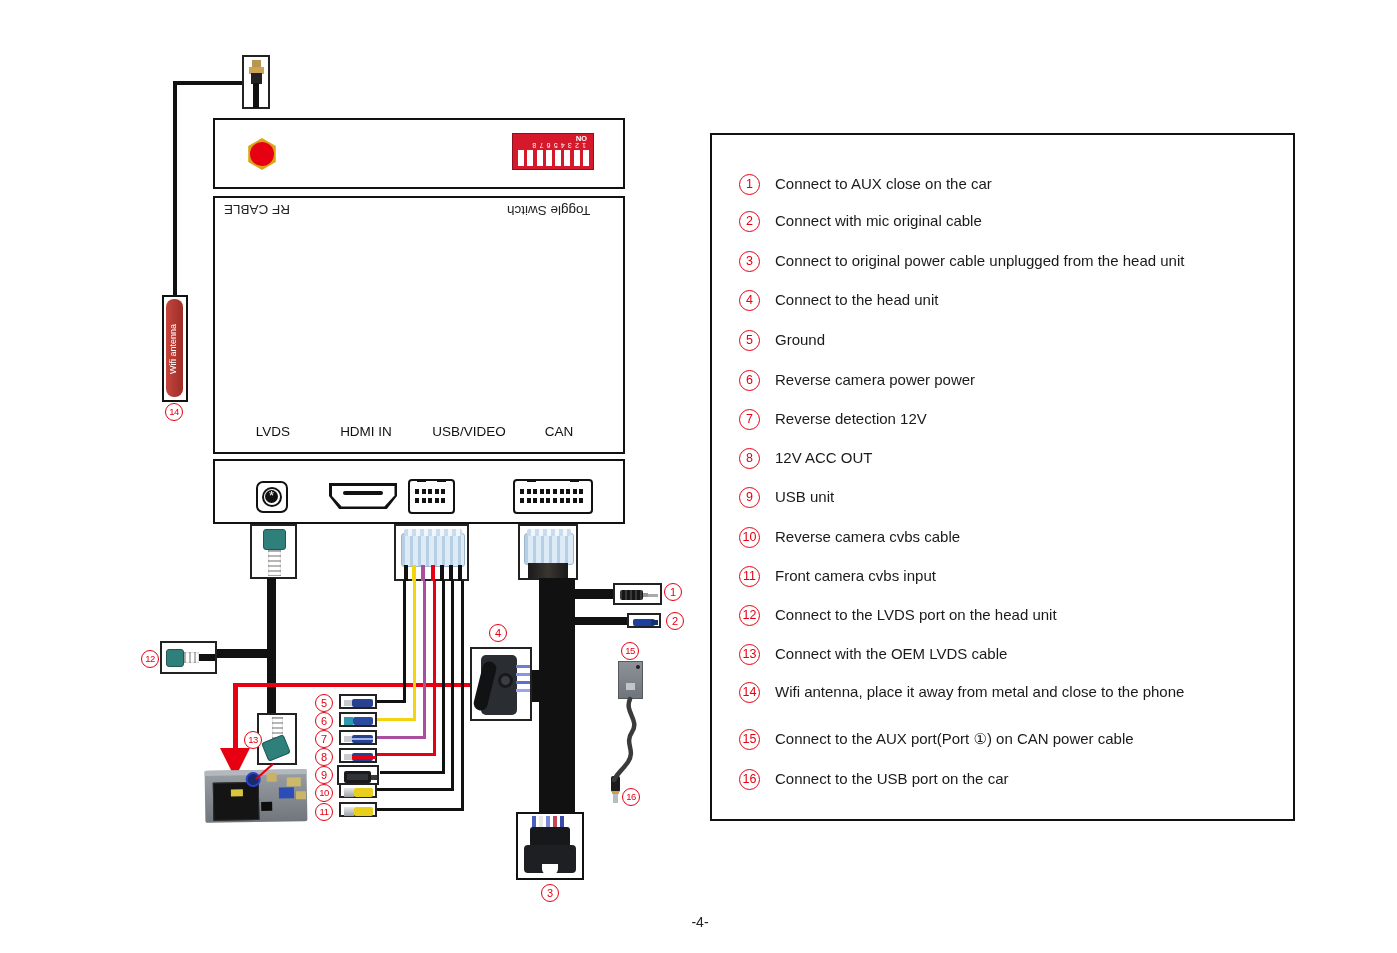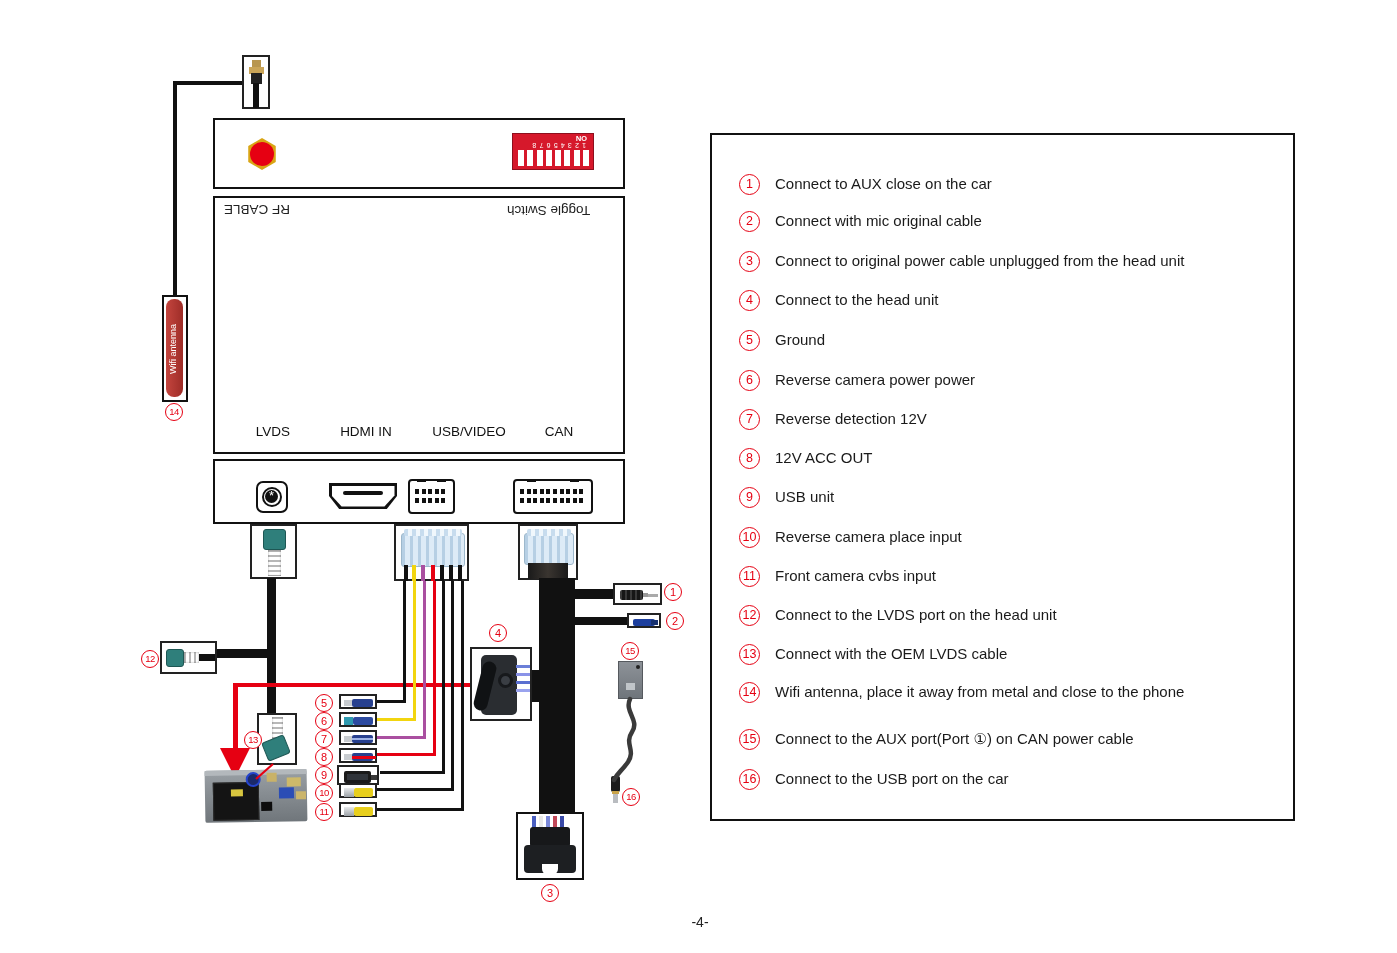--- a/index.html
+++ b/index.html
@@ -323,21 +323,21 @@
     <div class="lrow" style="top:313px;">
         <span class="lco">8</span>
         <span class="ltext">12V ACC OUT</span>
       </div>
     <div class="lrow" style="top:352px;">
         <span class="lco">9</span>
         <span class="ltext">USB unit</span>
       </div>
     <div class="lrow" style="top:392px;">
         <span class="lco">10</span>
-        <span class="ltext">Reverse camera place input</span>
+        <span class="ltext">Reverse camera cvbs cable</span>
       </div>
     <div class="lrow" style="top:431px;">
         <span class="lco">11</span>
         <span class="ltext">Front camera cvbs input</span>
       </div>
     <div class="lrow" style="top:470px;">
         <span class="lco">12</span>
         <span class="ltext">Connect to the LVDS port on the head unit</span>
       </div>
     <div class="lrow" style="top:509px;">

